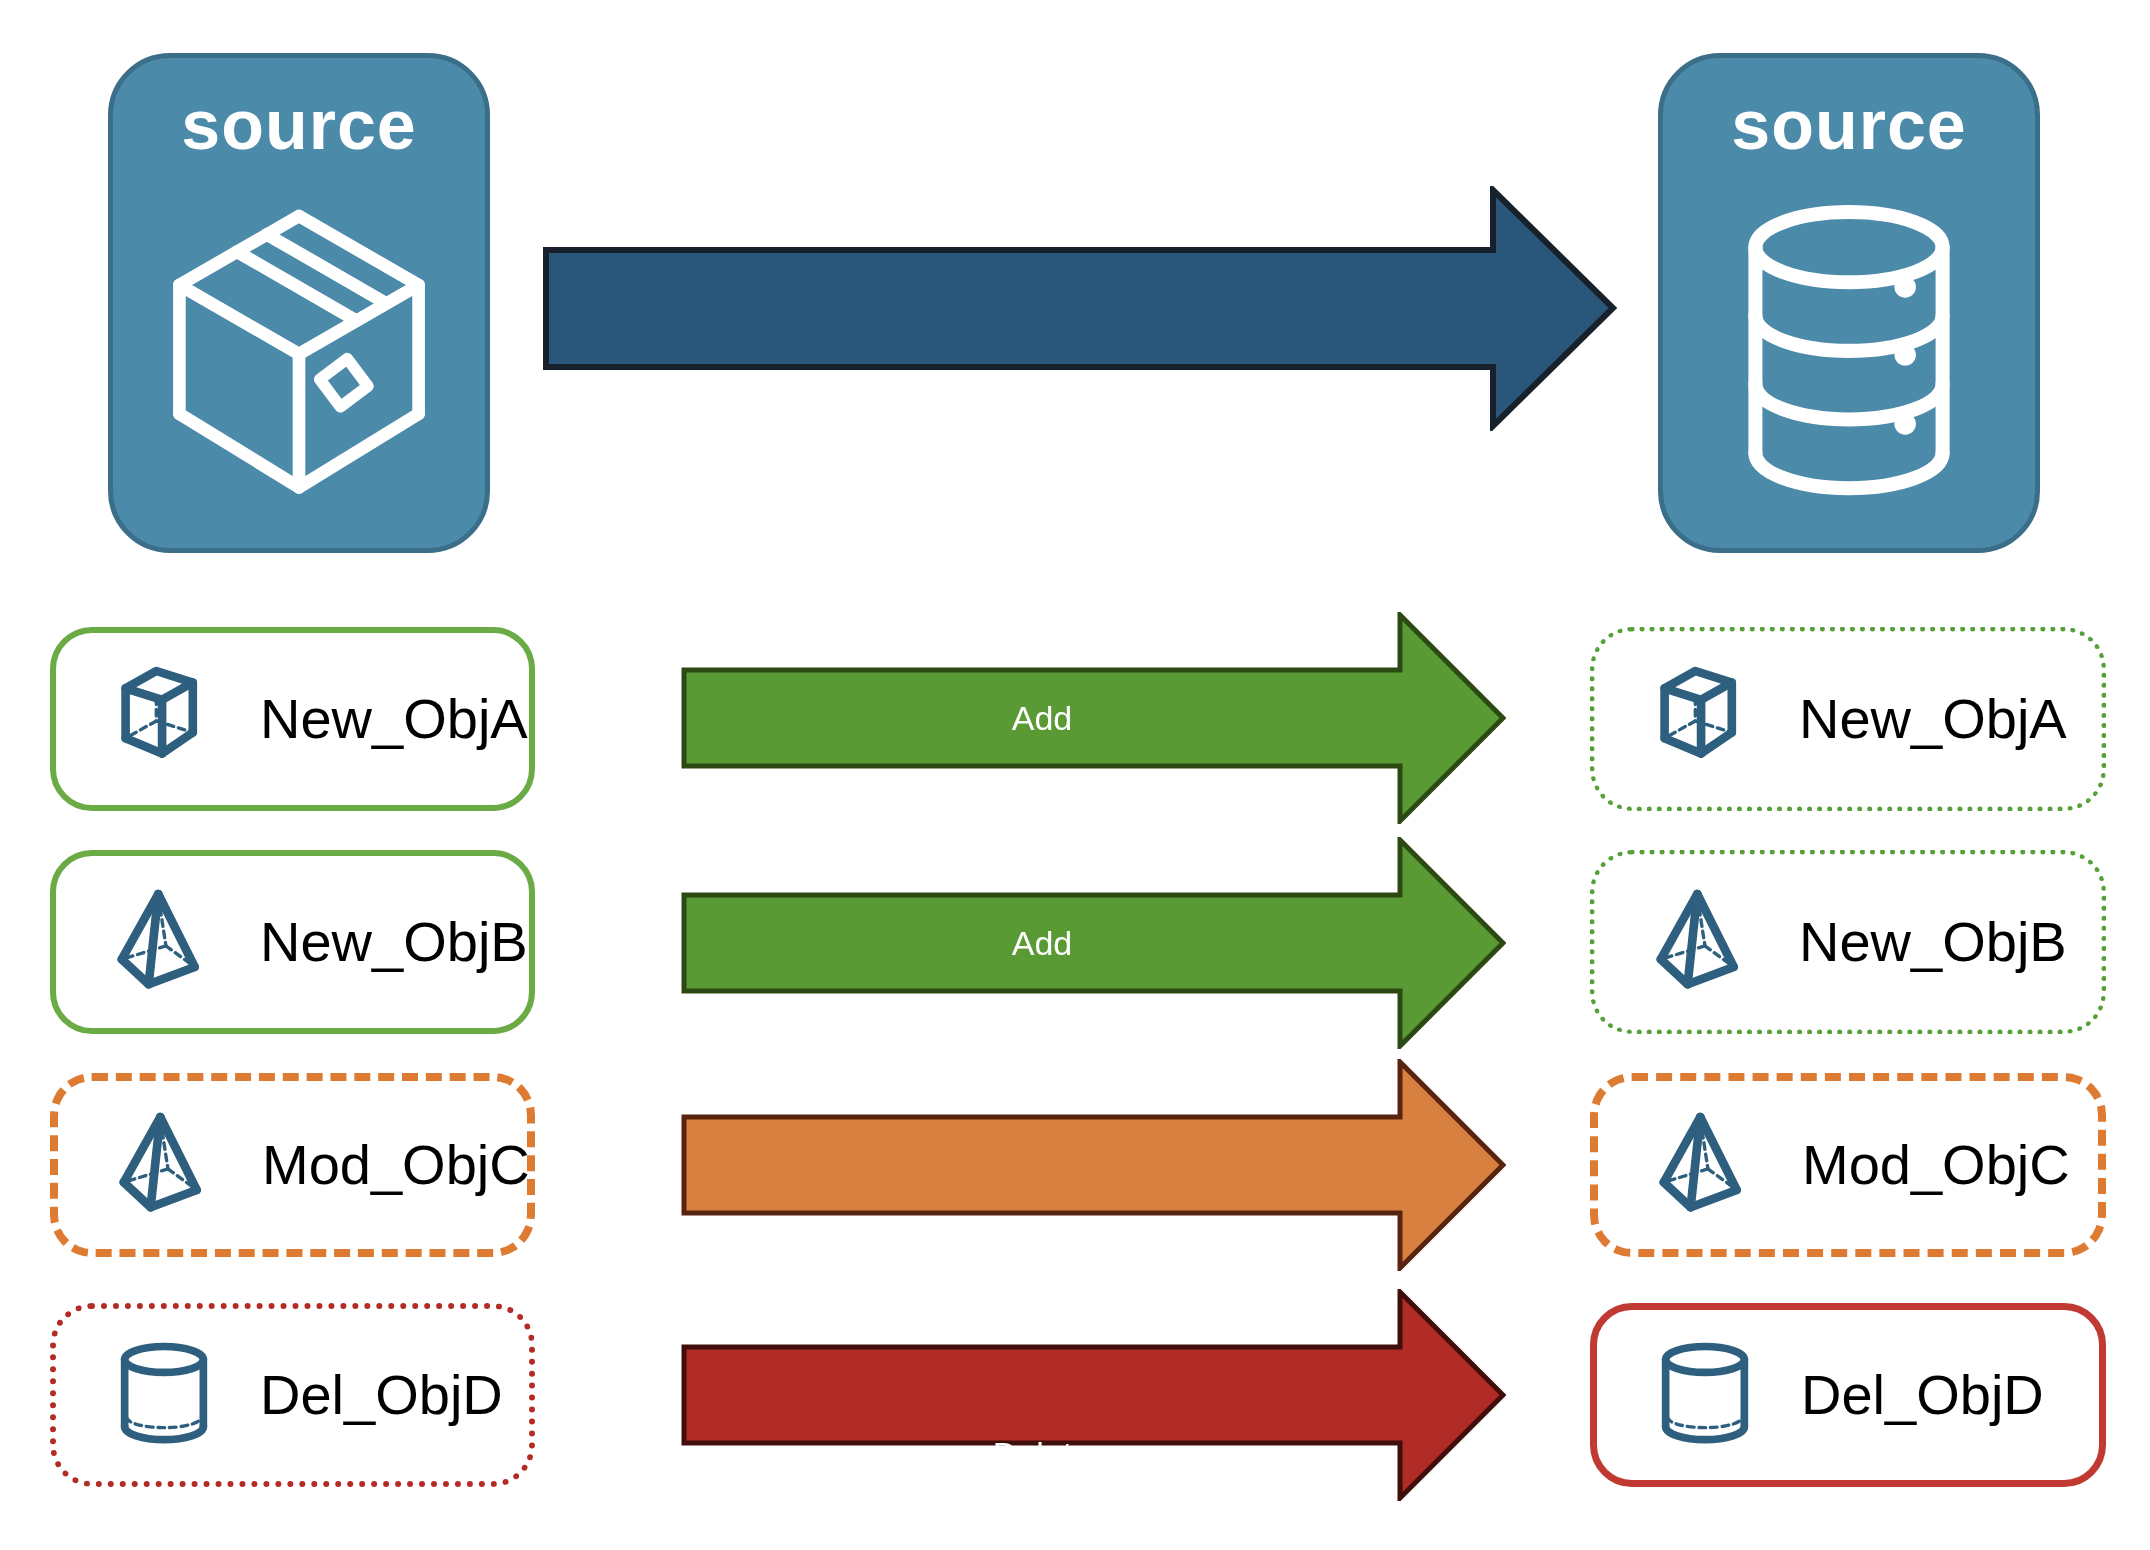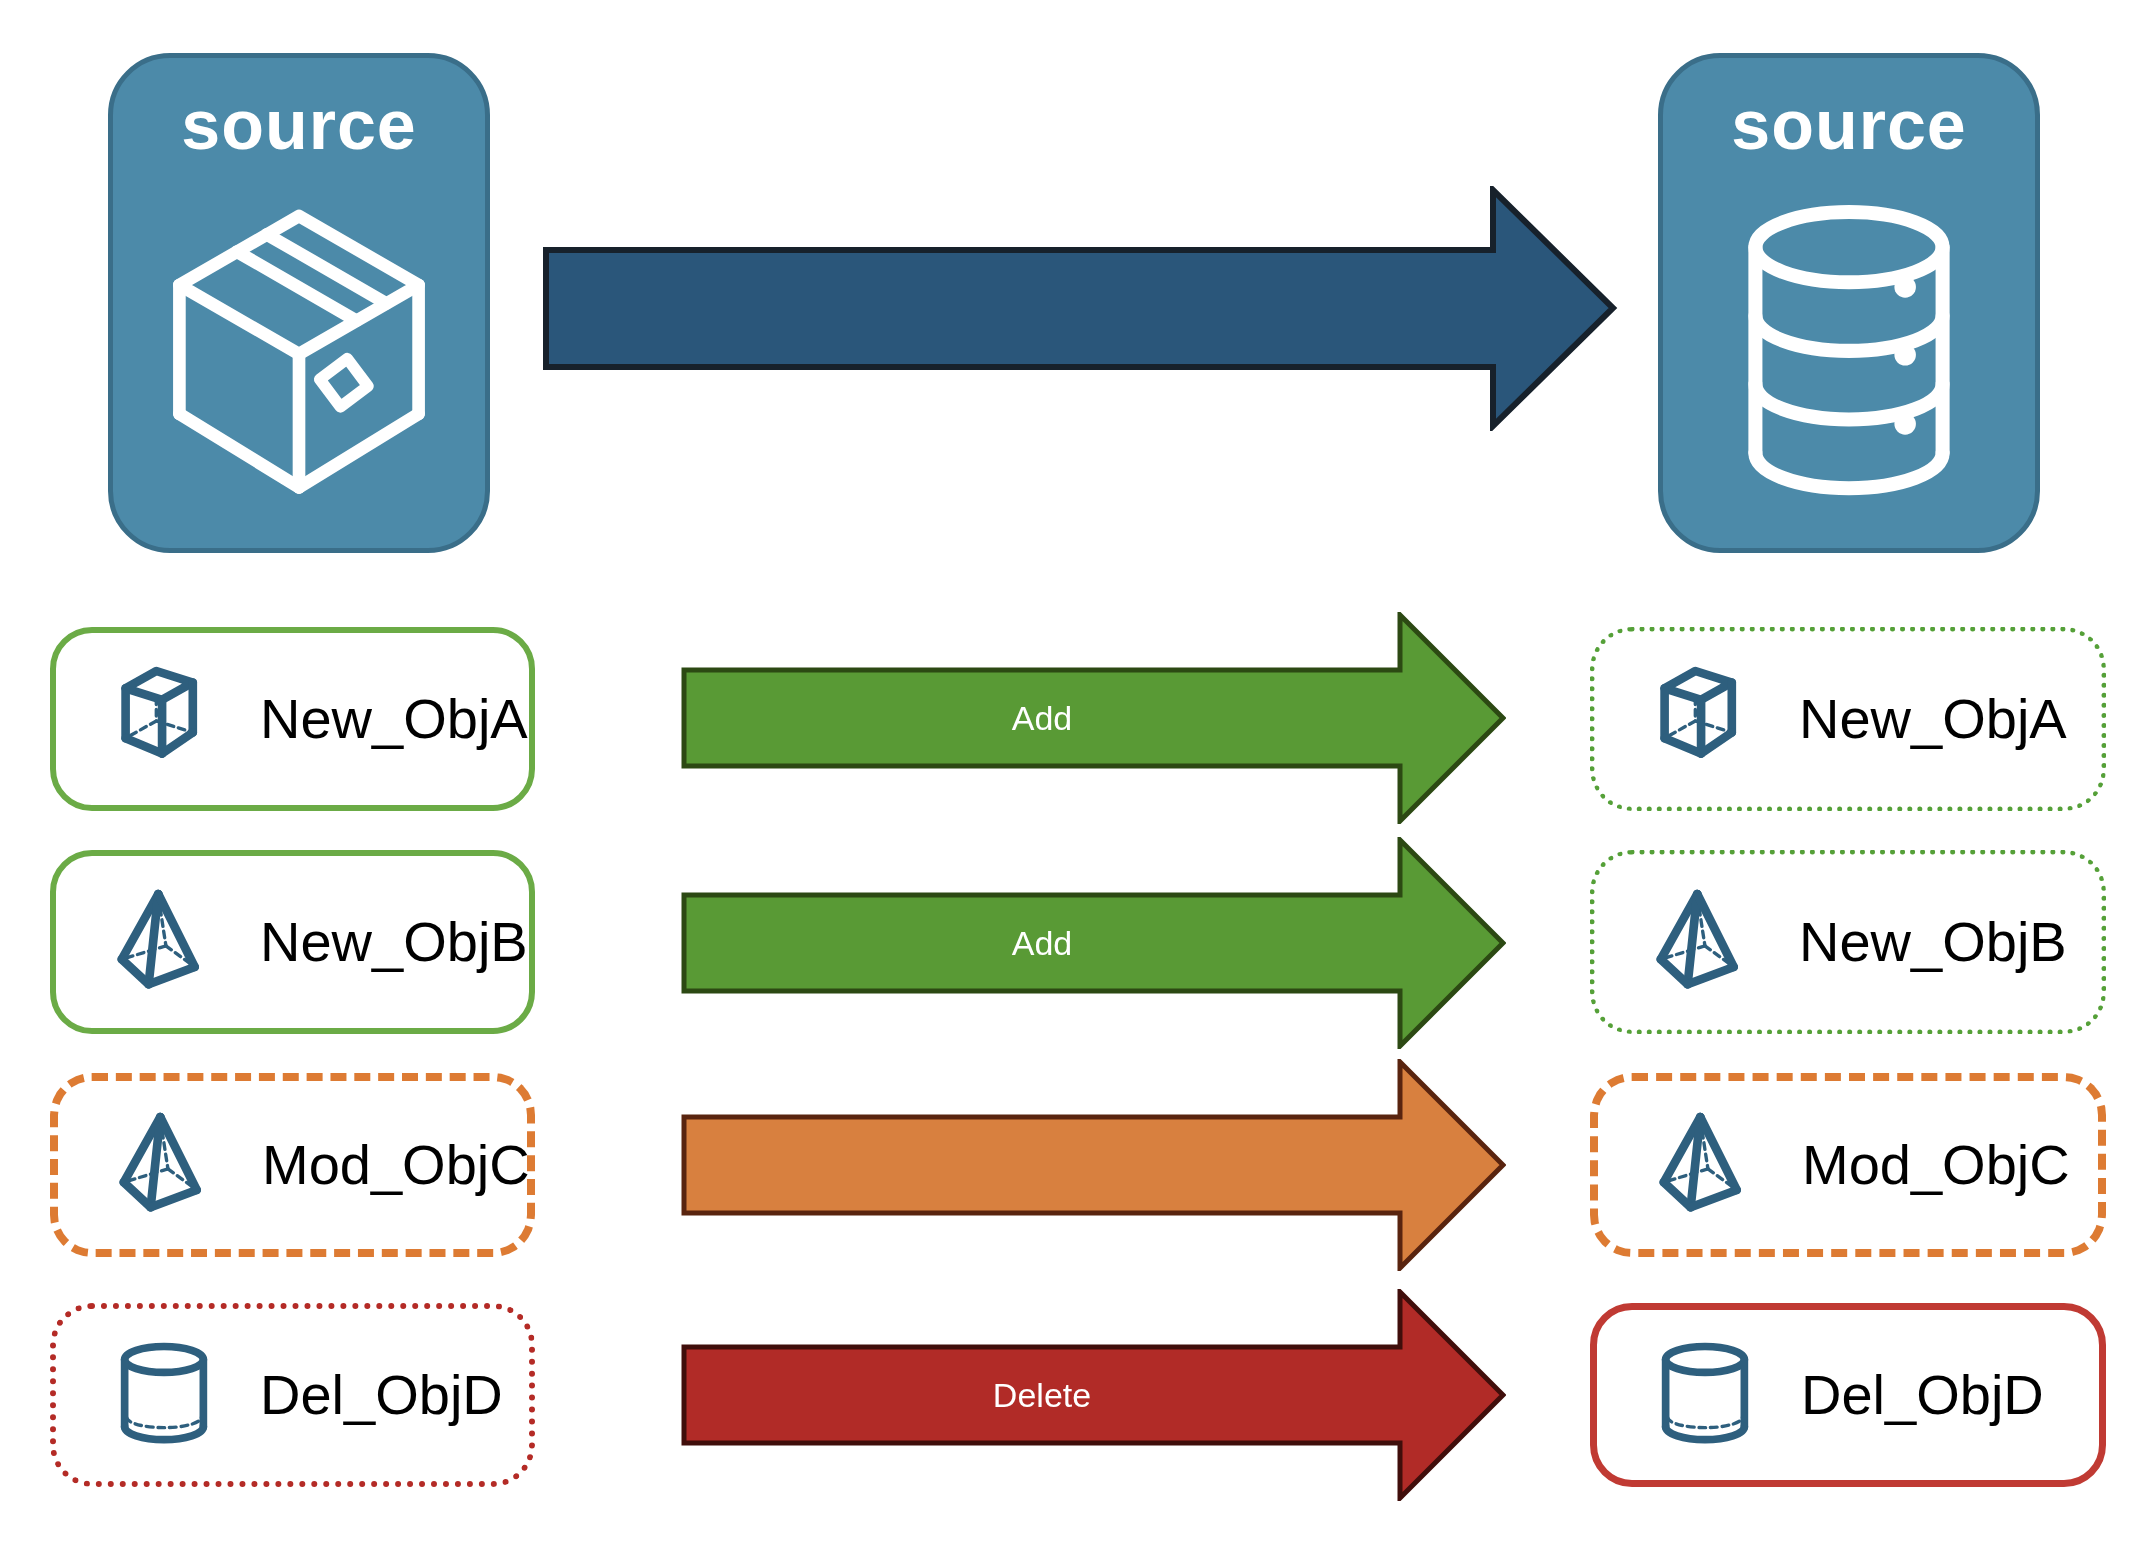--- a/index.html
+++ b/index.html
@@ -222,21 +222,21 @@
       <ellipse class="solid8" cx="50" cy="18" rx="41" ry="13.5"></ellipse>
       <line class="solid8" x1="9" y1="18" x2="9" y2="88"></line>
       <line class="solid8" x1="91" y1="18" x2="91" y2="88"></line>
       <path class="solid8" d="M9,88 A41,13.5 0 0 0 91,88"></path>
     </svg>
     <div class="obj-label">Del_ObjD</div>
   </div>
   <svg class="row-arrow" style="top:1289px;" viewBox="0 0 825 212">
     <polygon class="arrow-delete" points="3,58 719,58 719,3 822,106 719,209 719,154 3,154"></polygon>
   </svg>
-  <div class="arrow-label row-action-label" style="top:1347px;">Delete</div>
+  <div class="arrow-label row-action-label" style="top:1406px;">Delete</div>
   <div class="obj-box right b-solid-red" style="top:1303px;">
     <svg class="obj-icon" viewBox="0 0 100 110">
       <path class="dash" d="M11,78 A39,11 0 0 0 89,78"></path>
       <ellipse class="solid8" cx="50" cy="18" rx="41" ry="13.5"></ellipse>
       <line class="solid8" x1="9" y1="18" x2="9" y2="88"></line>
       <line class="solid8" x1="91" y1="18" x2="91" y2="88"></line>
       <path class="solid8" d="M9,88 A41,13.5 0 0 0 91,88"></path>
     </svg>
     <div class="obj-label">Del_ObjD</div>
   </div>

